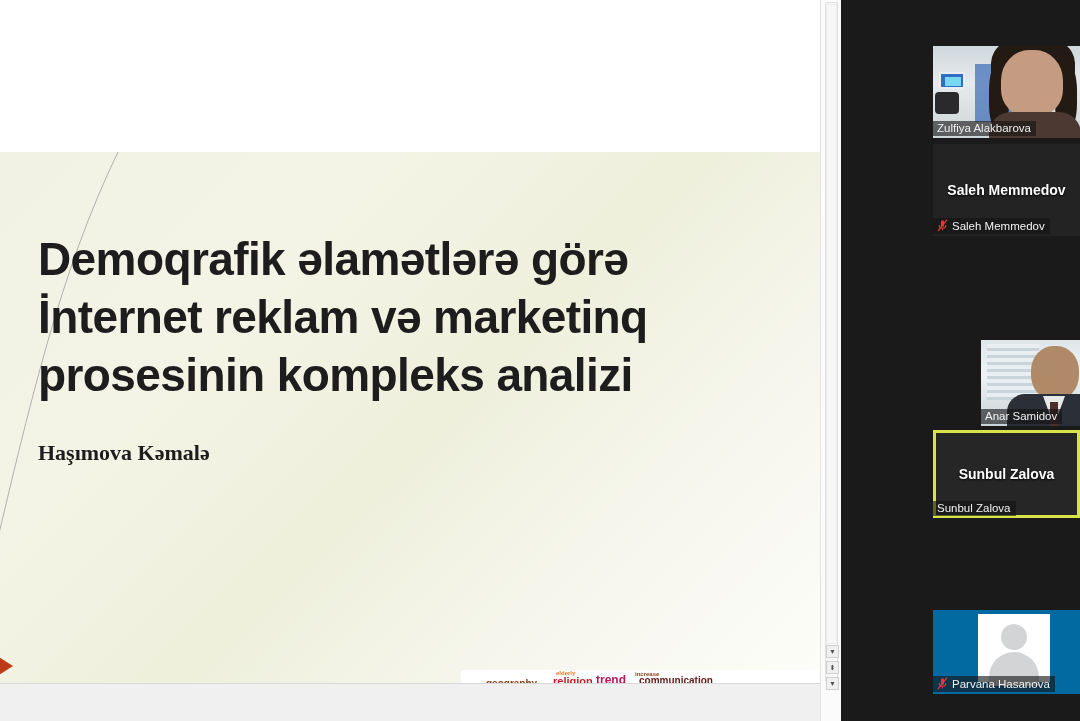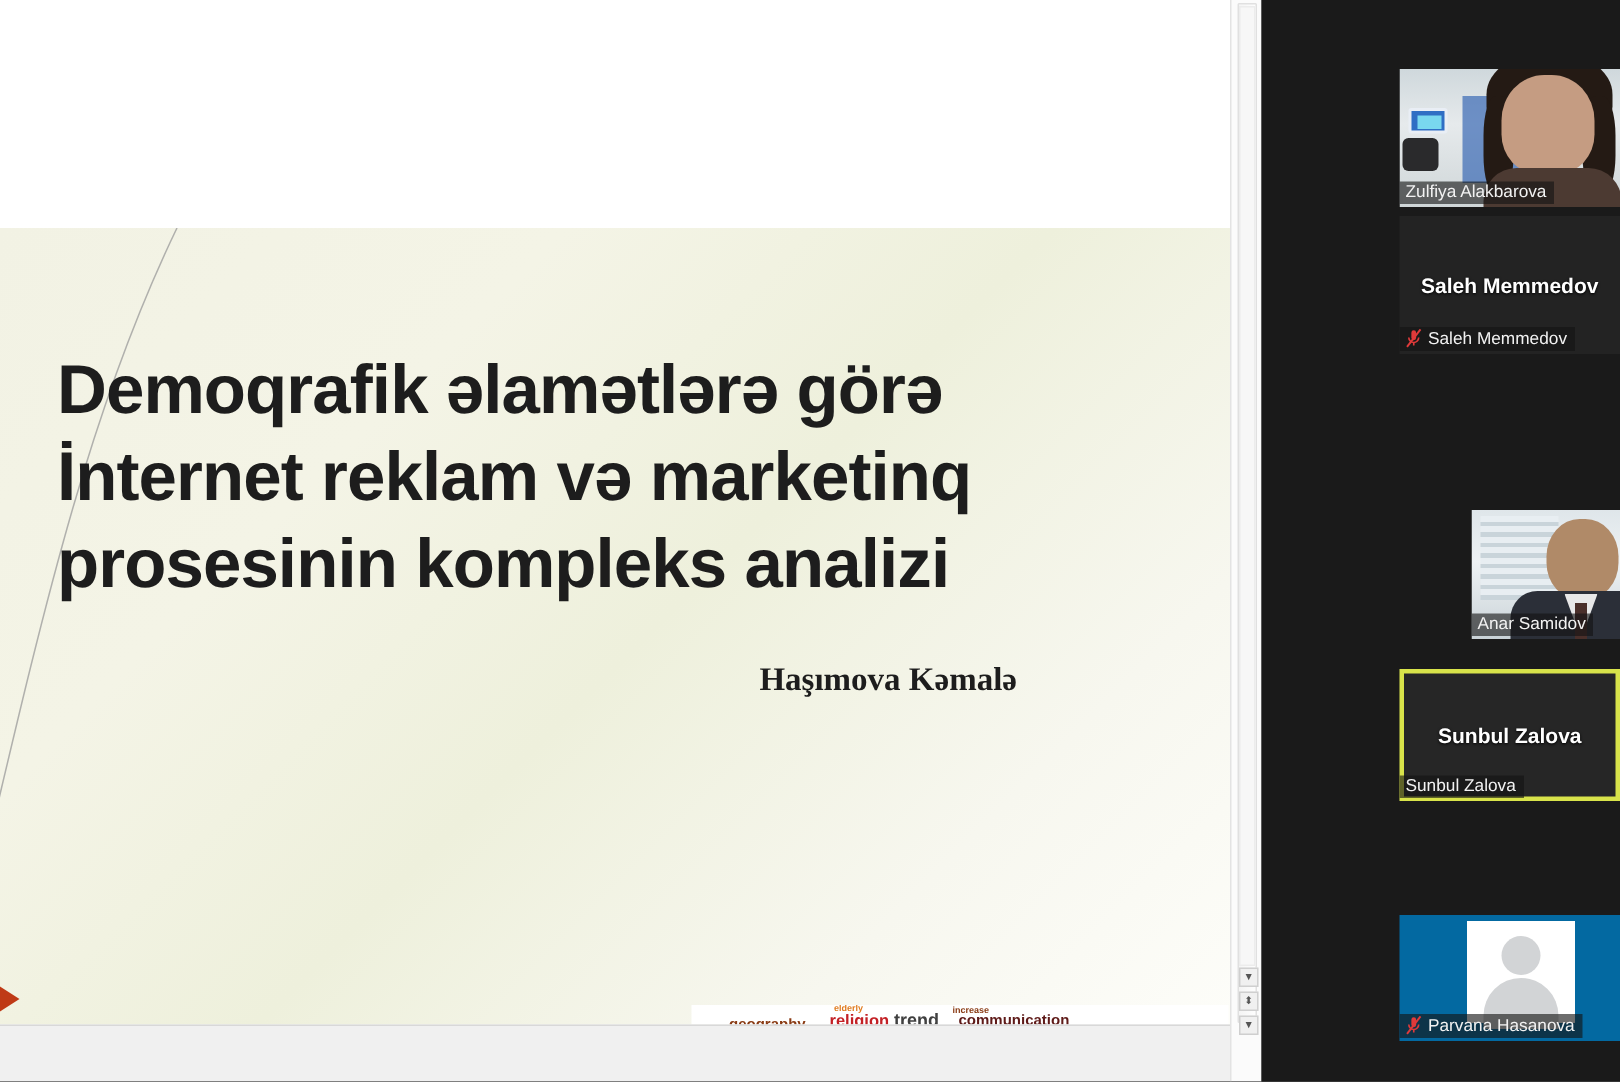--- a/index.html
+++ b/index.html
@@ -76,21 +76,21 @@
     position: absolute; left: 38px; top: 78px; width: 720px;
     font-family: "Liberation Sans", sans-serif;
     font-weight: bold;
     font-size: 46px;
     line-height: 58px;
     letter-spacing: -0.6px;
     color: #1d1d1d;
   }
   #slide-author {
     position: absolute; left: 38px; top: 288px; width: 640px;
-    text-align: right;
+    text-align: left;
     font-family: "Liberation Serif", serif;
     font-weight: bold;
     font-size: 22px;
     color: #1d1d1d;
   }
   #slide-year {
     position: absolute; left: 38px; top: 486px; width: 640px;
     text-align: center;
     font-family: "Liberation Sans", sans-serif;
     font-weight: bold;
@@ -173,21 +173,21 @@
   #v4 { background: linear-gradient(180deg,#dfe6ea 0%, #eef2f4 40%, #c9d2d7 100%); }
   #v4 .blinds{ position:absolute; left:6px; top:4px; width:52px; height:56px;
                background: repeating-linear-gradient(180deg,#e8eef2 0 4px,#c9d4da 4px 7px); }
   #v4 .head { position:absolute; left:50px; top:6px; width:48px; height:54px; background:#b08a68; border-radius:46%;}
   #v4 .torso{ position:absolute; left:26px; top:54px; width:96px; height:34px; background:#2b2f38; border-radius:18px 18px 0 0;}
   #v4 .shirt{ position:absolute; left:62px; top:56px; width:22px; height:30px; background:#e8e8e8; clip-path: polygon(0 0,100% 0,50% 100%);}
   #v4 .tie  { position:absolute; left:69px; top:62px; width:8px; height:24px; background:#4a2f2a;}
   #v4 .chair{ position:absolute; left:108px; top:30px; width:34px; height:44px; background:#2d4f3c; border-radius:6px;}
 
   
-  #tile-5 { top: 430px; height: 88px; background:#262626;margin-top:16px; }
+  #tile-5 { top: 430px; height: 88px; background:#262626; }
 
   
   #tile-6 { top: 524px; height: 80px; background:#1c1c1c; }
   #a6 { position:absolute; left:45px; top:4px; width:72px; height:72px; background:#f3efe9; }
   #a6 .hair { position:absolute; left:10px; top:4px; width:52px; height:48px; background:#5b2418; border-radius:50% 50% 38% 38%;}
   #a6 .face { position:absolute; left:19px; top:14px; width:34px; height:42px; background:#e2b898; border-radius:44%;}
   #a6 .lip  { position:absolute; left:30px; top:42px; width:12px; height:5px; background:#c03a3a; border-radius:4px;}
   #a6 .neck { position:absolute; left:27px; top:54px; width:18px; height:18px; background:#d8ab8b;}
 
   
@@ -220,21 +220,21 @@
         <div>prosesinin kompleks analizi</div>
       </div>
 
       <div id="slide-author">Haşımova Kəmalə</div>
 
       <div id="wordcloud">
         <div id="wc-canvas">
             <span class="wc" style="left: 25px; top: 9px; font-size: 10px; color: rgb(138, 59, 20); font-weight: bold;">geography</span>
             <span class="wc" style="left: 92px; top: 6px; font-size: 11px; color: rgb(195, 32, 37); font-weight: bold;">religion</span>
             <span class="wc" style="left: 95px; top: 0px; font-size: 6px; color: rgb(224, 123, 31); font-weight: bold;">elderly</span>
-            <span class="wc" style="left: 135px; top: 4px; font-size: 12px; color: #404040; font-weight: bold;">trend</span>
+            <span class="wc" style="left: 135px; top: 4px; font-size: 12px; color: #be185d; font-weight: bold;">trend</span>
             <span class="wc" style="left: 178px; top: 6px; font-size: 10px; color: rgb(94, 26, 24); font-weight: bold;">communication</span>
             <span class="wc" style="left: 174px; top: 1px; font-size: 6px; color: rgb(138, 59, 20); font-weight: bold;">increase</span>
           </div>
       </div>
     </div>
 
     <div id="slide-bottom-strip"></div>
 
     <div id="share-gutter-right"></div>
 

